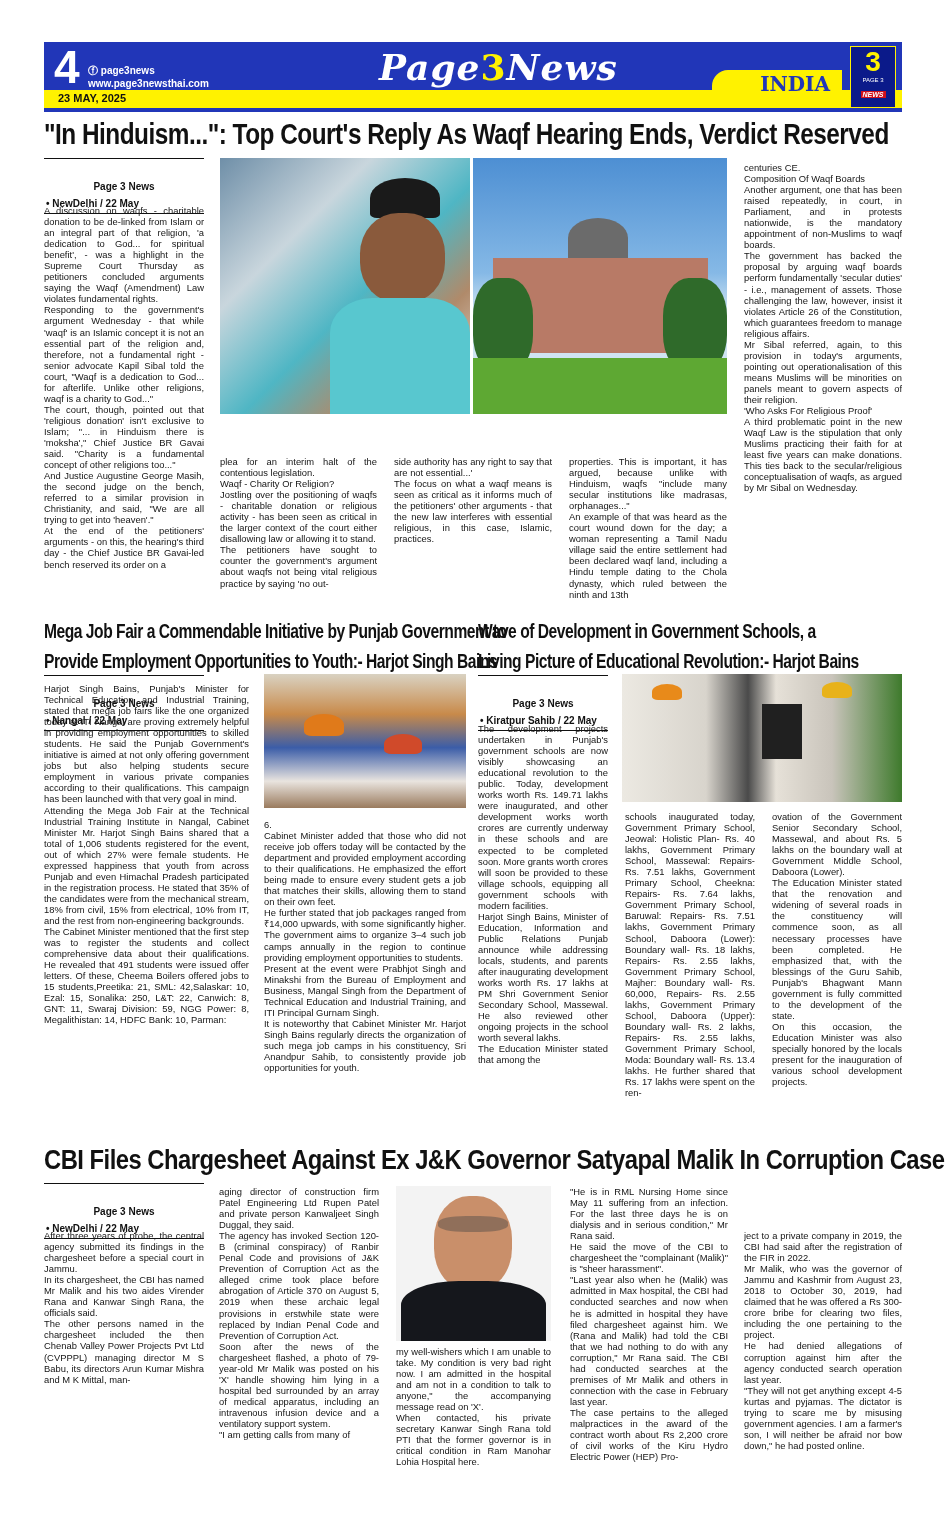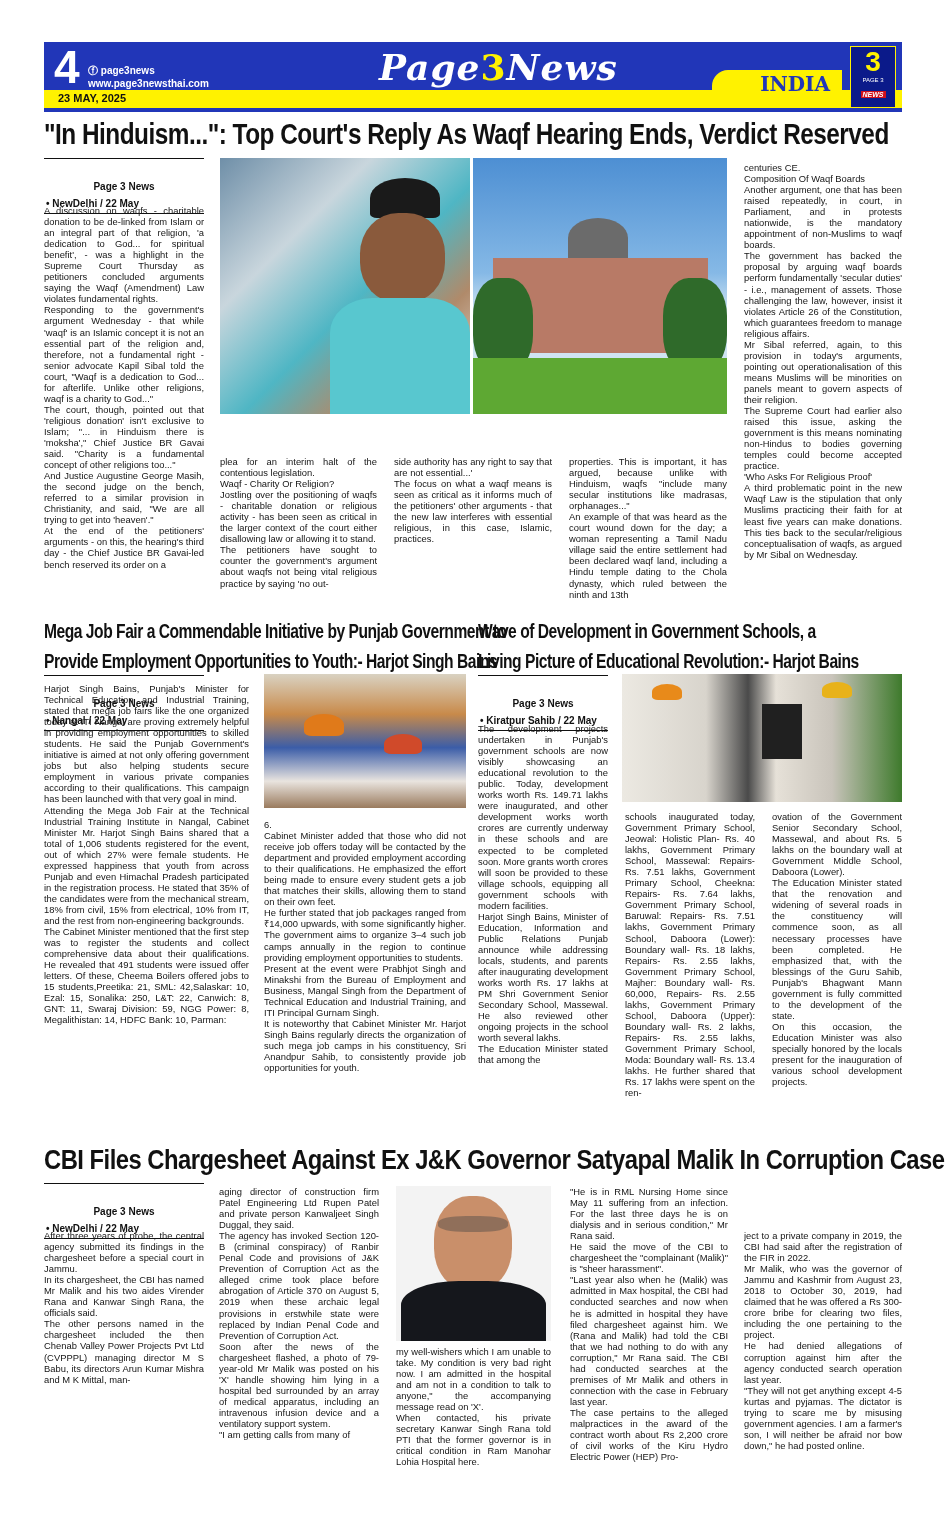--- a/index.html
+++ b/index.html
@@ -105,21 +105,20 @@
 <div class="abs col" style="left:569px;top:456px;width:158px;height:155px;">
     <p>properties. This is important, it has argued, because unlike with Hinduism, waqfs "include many secular institutions like madrasas, orphanages..."</p>
     <p>An example of that was heard as the court wound down for the day; a woman representing a Tamil Nadu village said the entire settlement had been declared waqf land, including a Hindu temple dating to the Chola dynasty, which ruled between the ninth and 13th</p>
   </div>
 <div class="abs col" style="left:744px;top:162px;width:158px;height:450px;">
     <p>centuries CE.</p>
     <p>Composition Of Waqf Boards</p>
     <p>Another argument, one that has been raised repeatedly, in court, in Parliament, and in protests nationwide, is the mandatory appointment of non-Muslims to waqf boards.</p>
     <p>The government has backed the proposal by arguing waqf boards perform fundamentally 'secular duties' - i.e., management of assets. Those challenging the law, however, insist it violates Article 26 of the Constitution, which guarantees freedom to manage religious affairs.</p>
     <p>Mr Sibal referred, again, to this provision in today's arguments, pointing out operationalisation of this means Muslims will be minorities on panels meant to govern aspects of their religion.</p>
-    <p>The Supreme Court had earlier also raised this issue, asking the government is this means nominating non-Hindus to bodies governing temples could become accepted practice.</p>
     <p>'Who Asks For Religious Proof'</p>
     <p>A third problematic point in the new Waqf Law is the stipulation that only Muslims practicing their faith for at least five years can make donations. This ties back to the secular/religious conceptualisation of waqfs, as argued by Mr Sibal on Wednesday.</p>
   </div>
 
 <div class="abs headline h2" style="left:44px;top:616px;width:540px;">
   <div>Mega Job Fair a Commendable Initiative by Punjab Government to</div>
   <div>Provide Employment Opportunities to Youth:- Harjot Singh Bains</div>
 </div>
 <div class="abs byline" style="left:44px;top:675px;width:160px;">
   <span class="src">Page 3 News</span>

